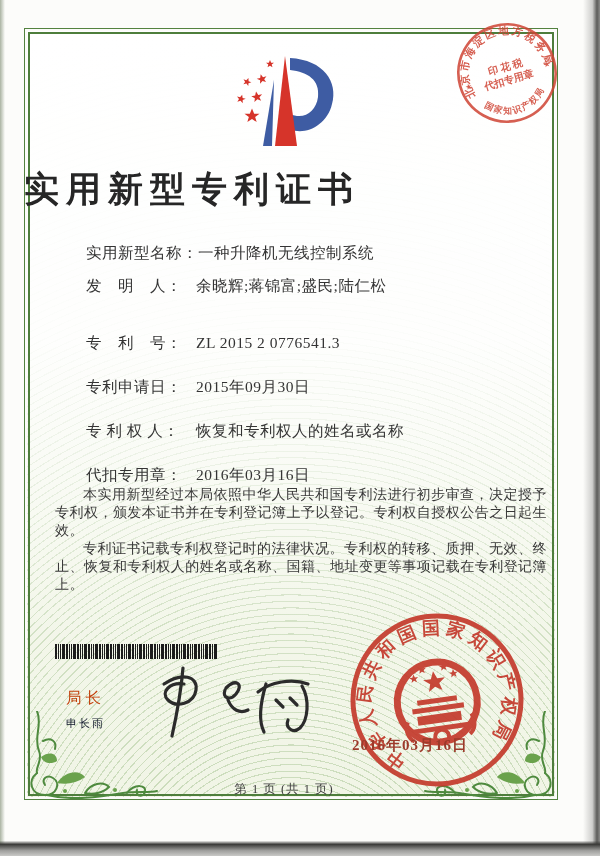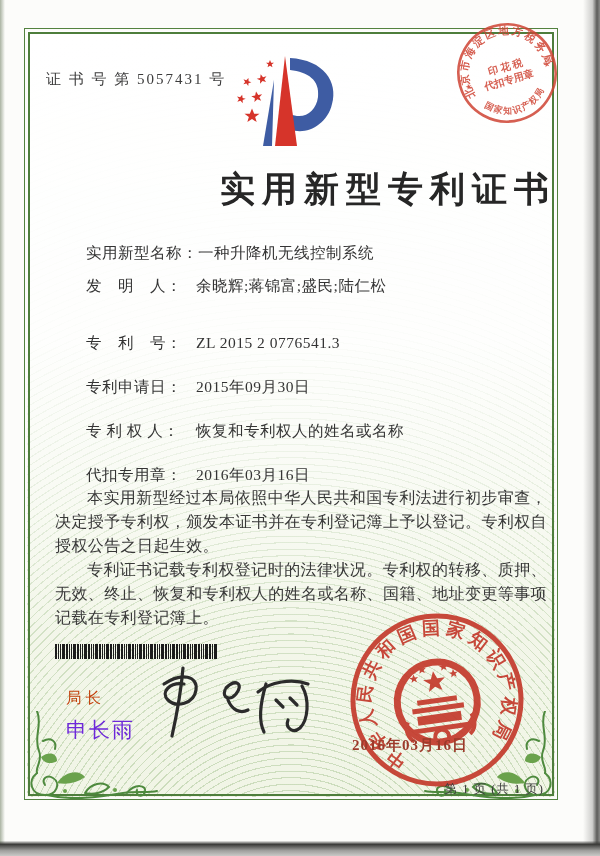--- a/index.html
+++ b/index.html
@@ -16,35 +16,35 @@
   .guilloche{position:absolute;left:27px;top:31px;width:528px;height:766px;
     background:
       linear-gradient(180deg,#ffffff 0%,rgba(255,255,255,.93) 40%,rgba(255,255,255,.55) 60%,rgba(255,255,255,.15) 78%,rgba(255,255,255,0) 100%),
       repeating-radial-gradient(120% 90% at 50% 118%,rgba(124,168,98,.32) 0 1px,rgba(255,255,255,0) 1px 6px),
       #f1f5e6;}
   
   .frame{position:absolute;left:24px;top:28px;width:532px;height:770px;border:1px solid #53823f;}
   .frame-inner{position:absolute;left:3px;top:3px;right:3px;bottom:3px;border:2px solid #4e7e3c;}
   .cert-no{position:absolute;left:46px;top:70px;font-size:15px;letter-spacing:2px;color:#3b3b3b;}
   .logo{position:absolute;left:232px;top:52px;width:112px;height:108px;}
-  .title{position:absolute;left:24px;top:166px;width:532px;text-align:right;
+  .title{position:absolute;left:24px;top:166px;width:532px;text-align:left;
     font-size:35px;font-weight:bold;letter-spacing:7px;color:#262626;}
   .fields{position:absolute;left:55px;top:240px;width:480px;}
   .field-row{position:absolute;left:0;white-space:pre;font-size:15.5px;color:#343434;letter-spacing:.5px;margin-left:31px;}
   .field-row .lab{display:inline-block;min-width:110px;}
-  .paras{position:absolute;left:55px;top:486px;width:492px;font-size:16px;line-height:24px;color:#383838;text-align:justify;}
+  .paras{position:absolute;left:55px;top:486px;width:492px;font-size:14px;line-height:18px;color:#383838;text-align:justify;}
   .paras p{margin:0;text-indent:2em;letter-spacing:.4px;}
   .barcode{position:absolute;left:55px;top:644px;width:162px;height:15px;}
   .signer-title{position:absolute;left:66px;top:688px;font-size:15.5px;letter-spacing:4px;color:#c2410c;font-family:"Liberation Sans","DejaVu Sans",sans-serif;}
-  .signer-name{position:absolute;left:66px;top:716px;font-size:21px;letter-spacing:2px;color:#6d28d9;font-family:"Liberation Sans","DejaVu Sans",sans-serif;}
+  .signer-name{position:absolute;left:66px;top:716px;font-size:11px;letter-spacing:2px;color:#0f172a;font-family:"Liberation Sans","DejaVu Sans",sans-serif;}
   .signature{position:absolute;left:146px;top:658px;width:180px;height:90px;}
   .office-seal{position:absolute;left:347px;top:610px;width:180px;height:180px;opacity:.92;transform:rotate(-8deg);}
   .issue-date{position:absolute;left:352px;top:736px;font-size:15px;font-weight:bold;color:#9c3a2b;letter-spacing:1px;z-index:5;}
   .tax-seal{position:absolute;left:454px;top:20px;width:106px;height:106px;opacity:.85;transform:rotate(-16deg);}
-  .footer{position:absolute;left:24px;top:781px;width:520px;text-align:right;font-size:12.5px;color:#3d3d3d;letter-spacing:1px;}
+  .footer{position:absolute;left:24px;top:781px;width:520px;text-align:center;font-size:12.5px;color:#3d3d3d;letter-spacing:1px;}
   .ornament{position:absolute;width:132px;height:88px;}
   .orn-left{left:27px;top:711px;}
   .orn-right{left:423px;top:711px;transform:scaleX(-1);}
 </style>
 </head>
 <body>
 
 <div class="photo">
 
   <div class="guilloche"></div>
@@ -79,21 +79,20 @@
       <path d="M 16,30 C 24,26 30,30 28,38"></path>
     </g>
     <g fill="#6aa24c" stroke="none">
       <path d="M 30,72 C 38,60 52,58 58,66 C 50,72 40,74 30,72 Z"></path>
       <path d="M 14,46 C 22,40 30,42 30,50 C 24,54 16,52 14,46 Z"></path>
       <circle cx="38" cy="80" r="2"></circle>
         <circle cx="88" cy="79" r="2"></circle>
     </g>
   </svg>
 
-  <div class="cert-no">证 书 号 第 5057431 号</div>
 
   <svg class="logo" viewBox="0 0 112 108">
     <defs>
       <path id="st" d="M0,-10 L2.9,-3.1 10,-3.1 4.2,1.4 6.2,8.1 0,4.1 -6.2,8.1 -4.2,1.4 -10,-3.1 -2.9,-3.1 Z"></path>
     </defs>
     <path d="M 58,6 C 92,8 106,30 100,52 C 95,74 72,84 58,77 L 58,62 C 72,68 84,60 86,45 C 88,28 76,20 58,18 Z" fill="#3e5ca3"></path>
     <polygon points="53,4 65,94 43,94" fill="#d6342a"></polygon>
     <polygon points="42,28 40,94 31,94" fill="#3e5ca3"></polygon>
     <g fill="#d6342a">
       <use href="#st" transform="translate(20,64) scale(0.75)"></use>

